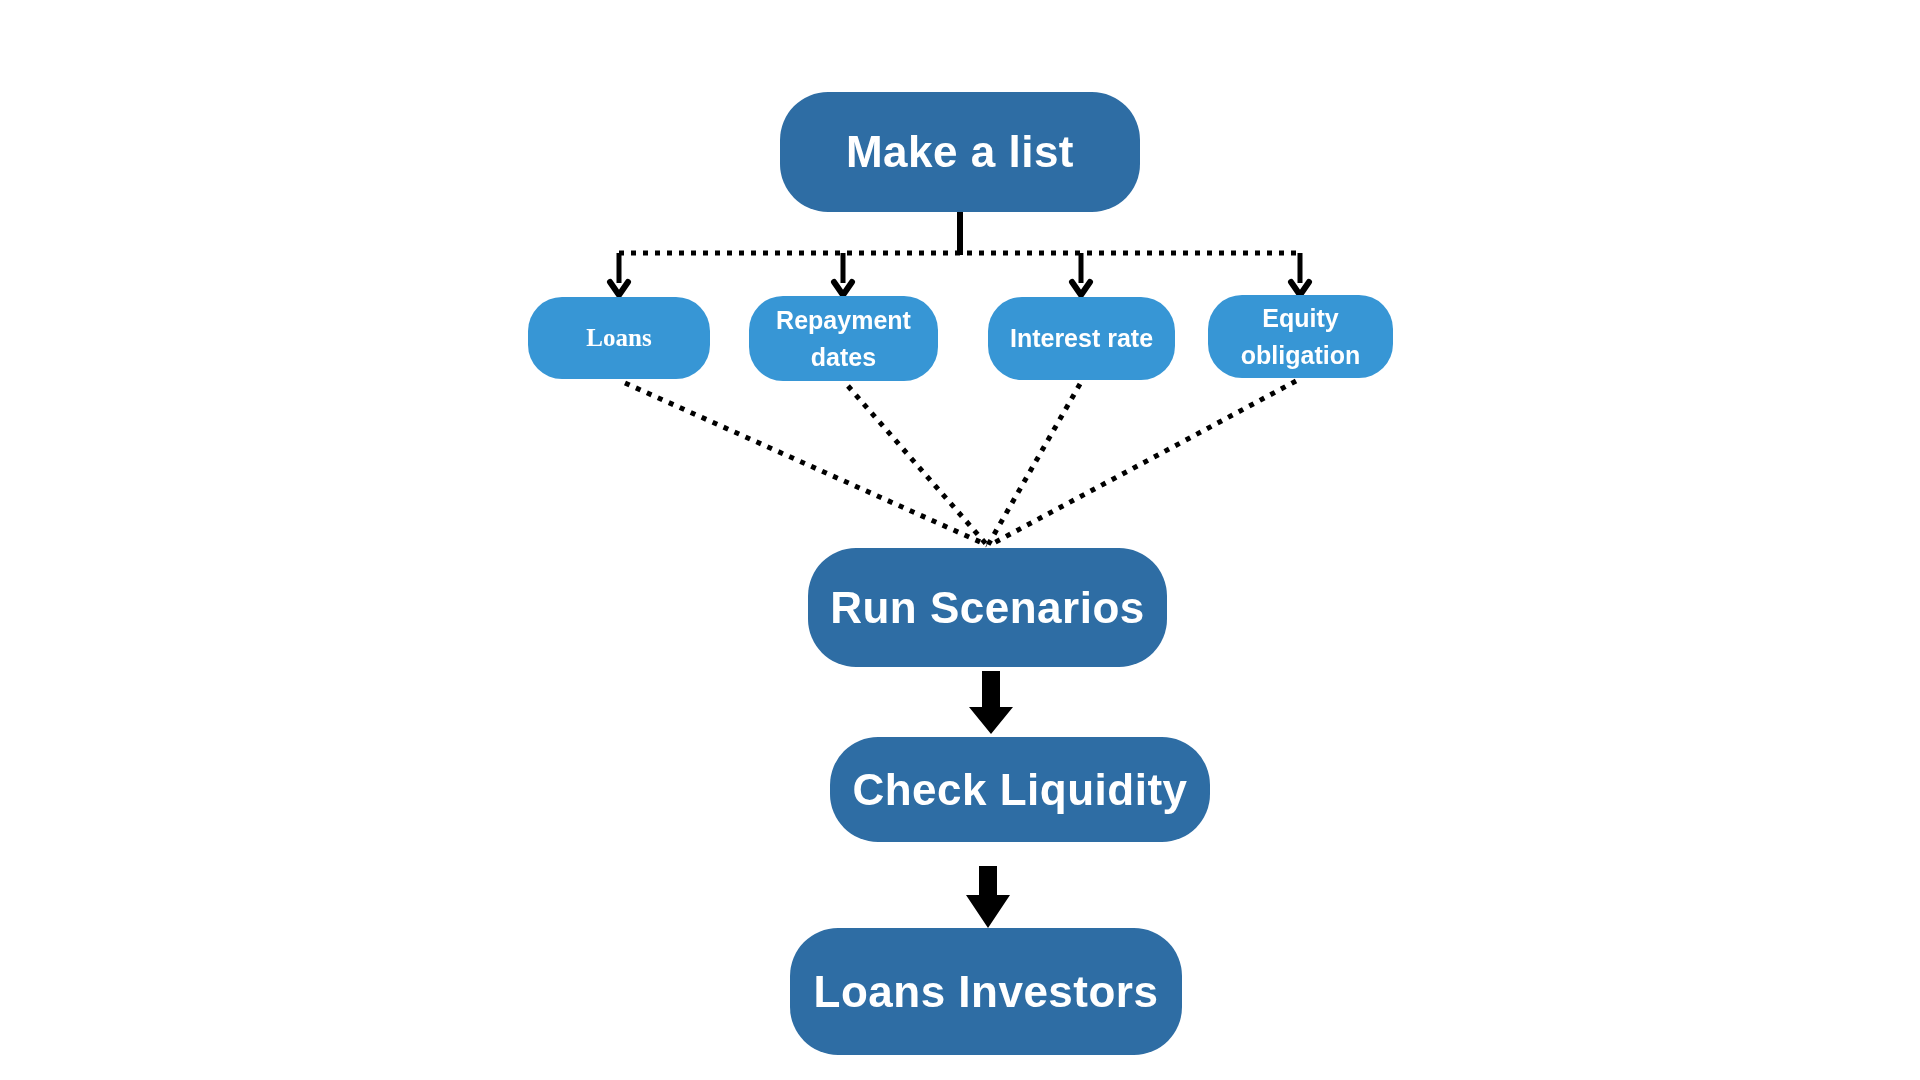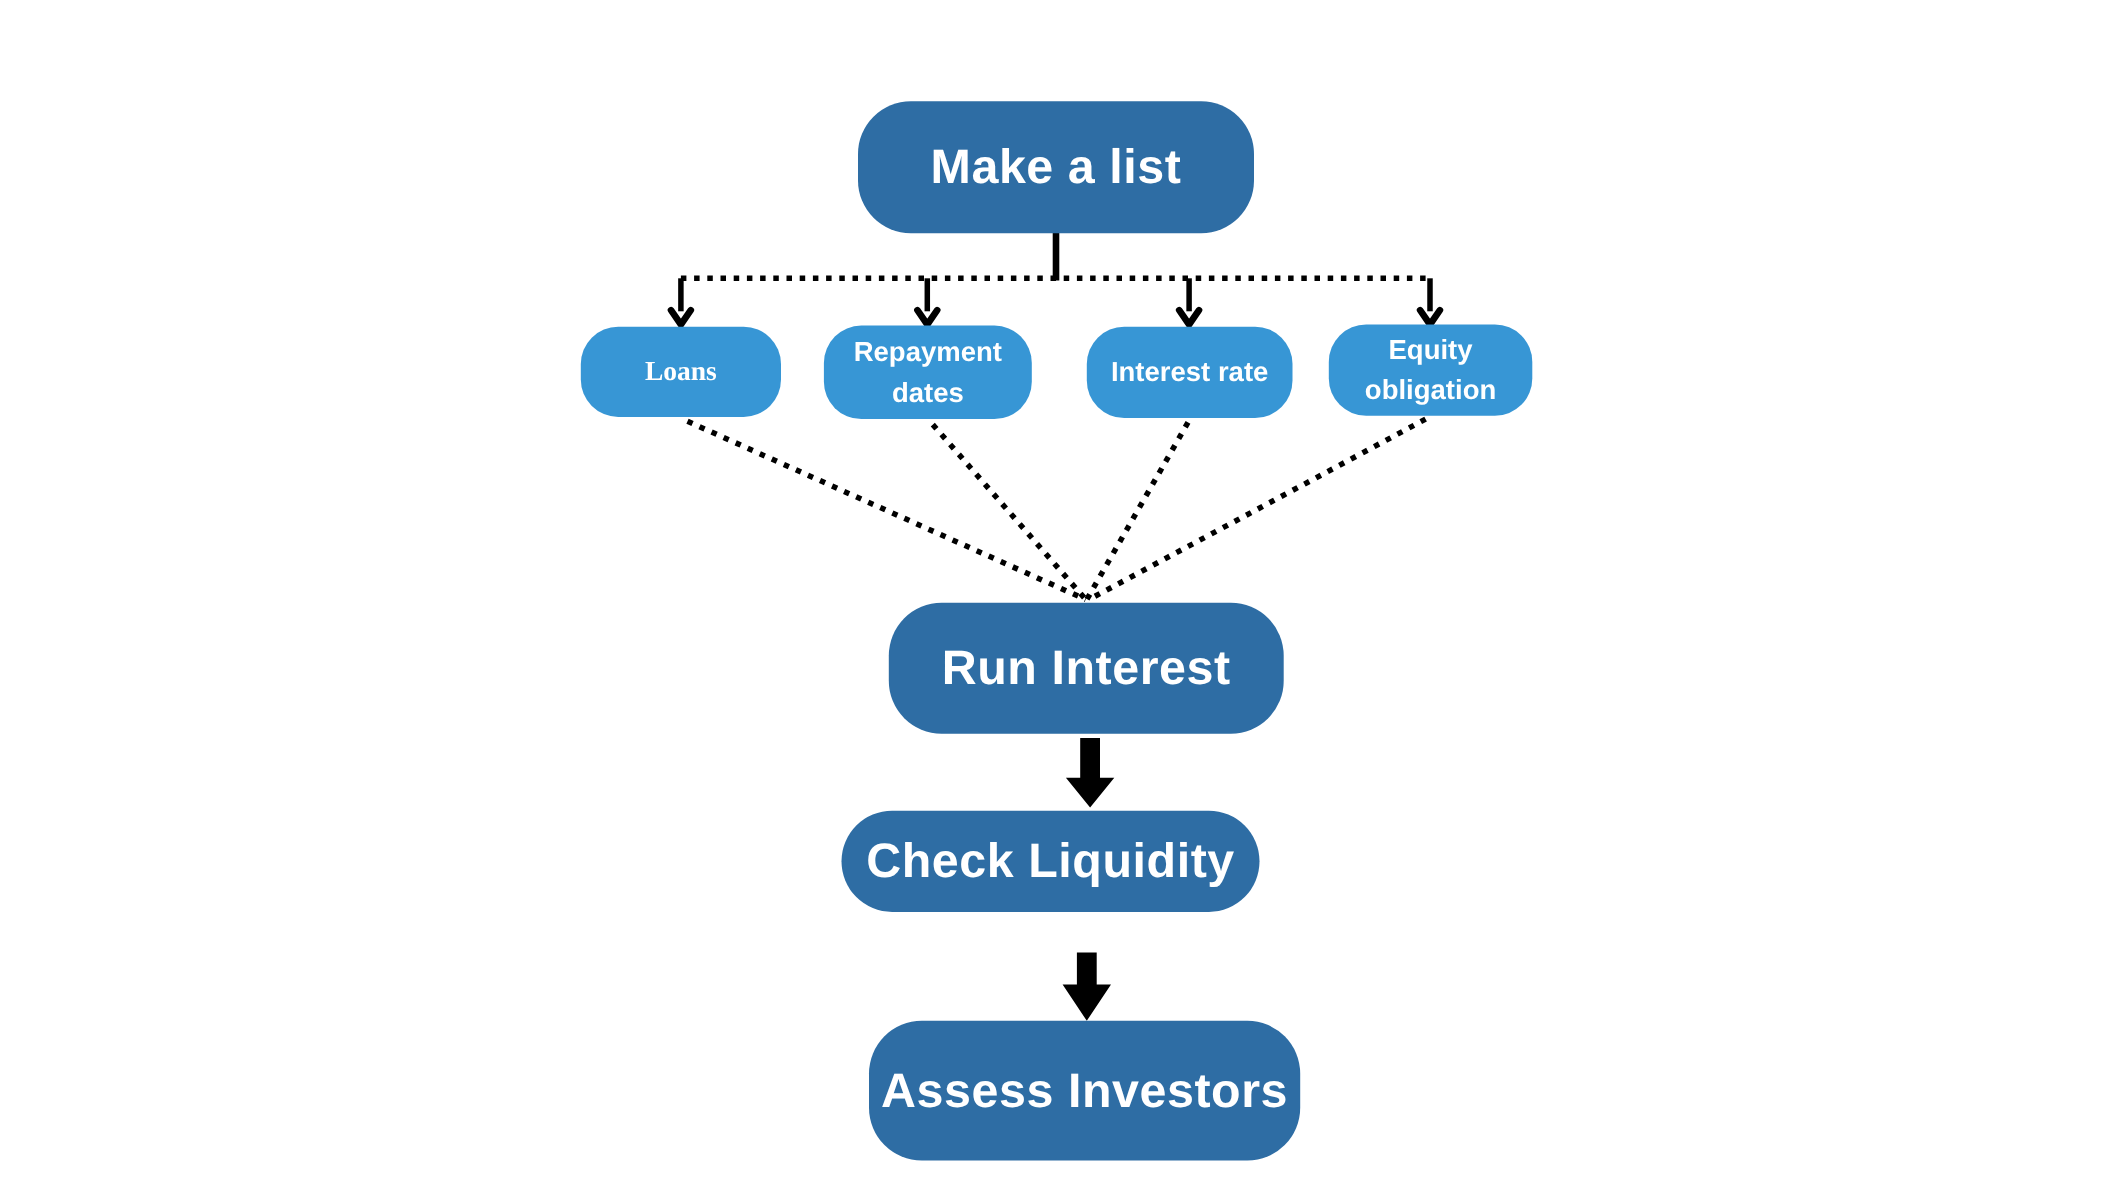--- a/index.html
+++ b/index.html
@@ -122,22 +122,22 @@
     <span>Repayment dates</span>
   </div>
   <div class="node node-light" style="left:988px; top:297px; width:187px; height:83px;">
     <span>Interest rate</span>
   </div>
   <div class="node node-light" style="left:1208px; top:295px; width:185px; height:83px;">
     <span>Equity obligation</span>
   </div>
 
   <div class="node node-dark" style="left:808px; top:548px; width:359px; height:119px;">
-    <span>Run Interest</span>
+    <span>Run Scenarios</span>
   </div>
-  <div class="node node-dark" style="left:765px; top:737px; width:380px; height:92px;">
+  <div class="node node-dark" style="left:830px; top:737px; width:380px; height:105px;">
     <span>Check Liquidity</span>
   </div>
   <div class="node node-dark" style="left:790px; top:928px; width:392px; height:127px;">
-    <span>Assess Investors</span>
+    <span>Loans Investors</span>
   </div>
 
 </div>
 
 </body></html>

